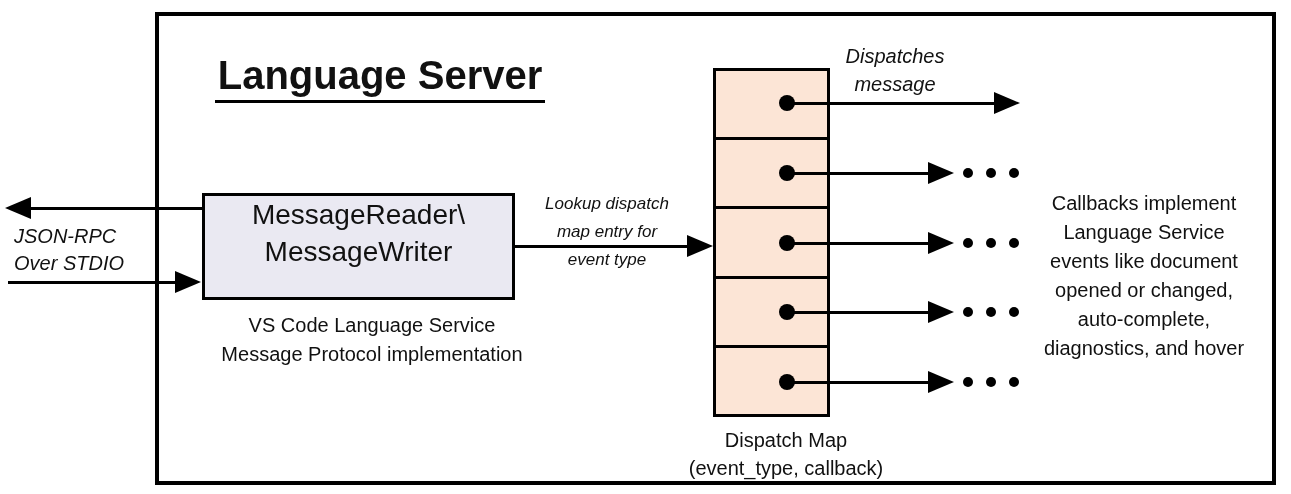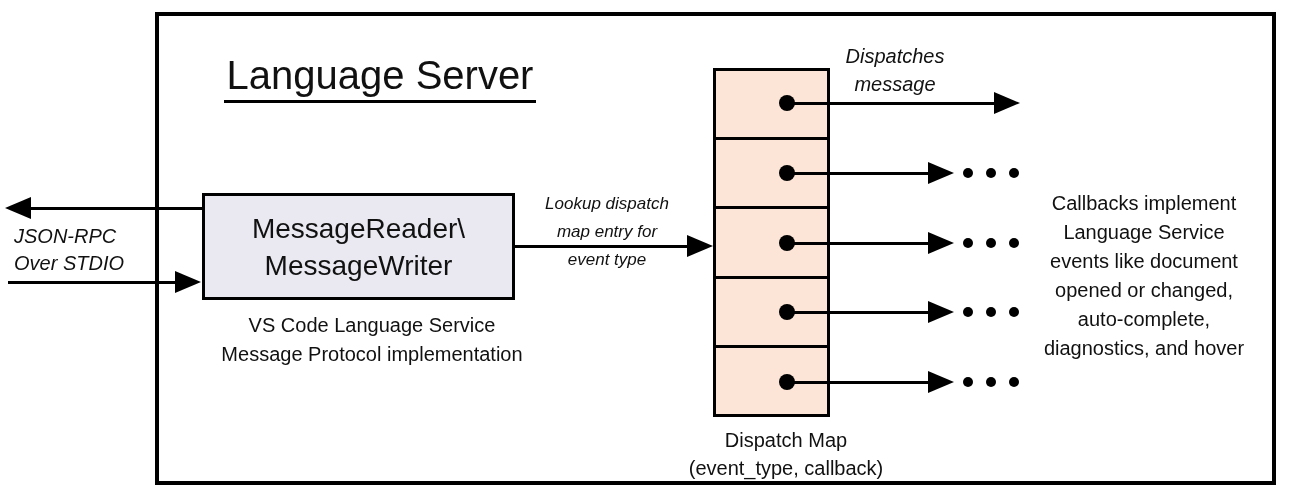--- a/index.html
+++ b/index.html
@@ -19,38 +19,39 @@
     left: 155px; top: 12px;
     width: 1121px; height: 473px;
     border: 4px solid #000;
     background: transparent;
   }
 
   .title-wrap {
     position: absolute;
     left: 190px; top: 52px; width: 380px;
     text-align: center;
+    font-weight: bold;
   }
   .title {
     display: inline-block;
     font-size: 40px;
     line-height: 46px;
     border-bottom: 3px solid #000;
     padding: 0 3px 2px 3px;
     white-space: nowrap;
   }
 
   .message-box {
     position: absolute;
     left: 202px; top: 193px;
     width: 313px; height: 107px;
     background: #eae9f2;
     border: 3px solid #000;
     display: flex; flex-direction: column;
-    align-items: center; justify-content: center;
+    align-items: center; justify-content: flex-start;
     font-size: 28px; line-height: 37px;
     text-align: center;
   }
 
   .message-caption {
     position: absolute;
     left: 186px; top: 311px; width: 372px;
     text-align: center;
     font-size: 20px; line-height: 29px;
   }

